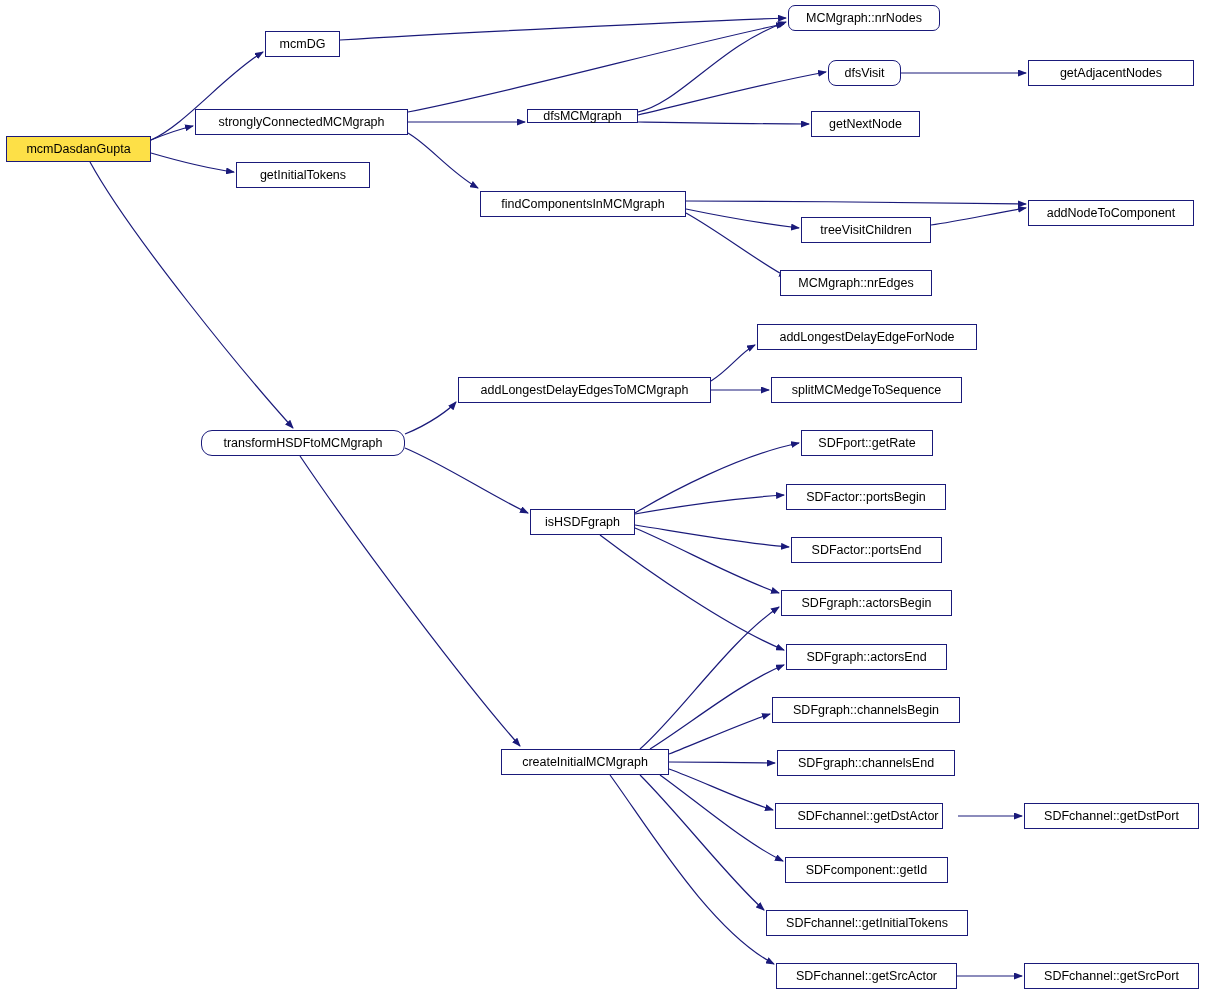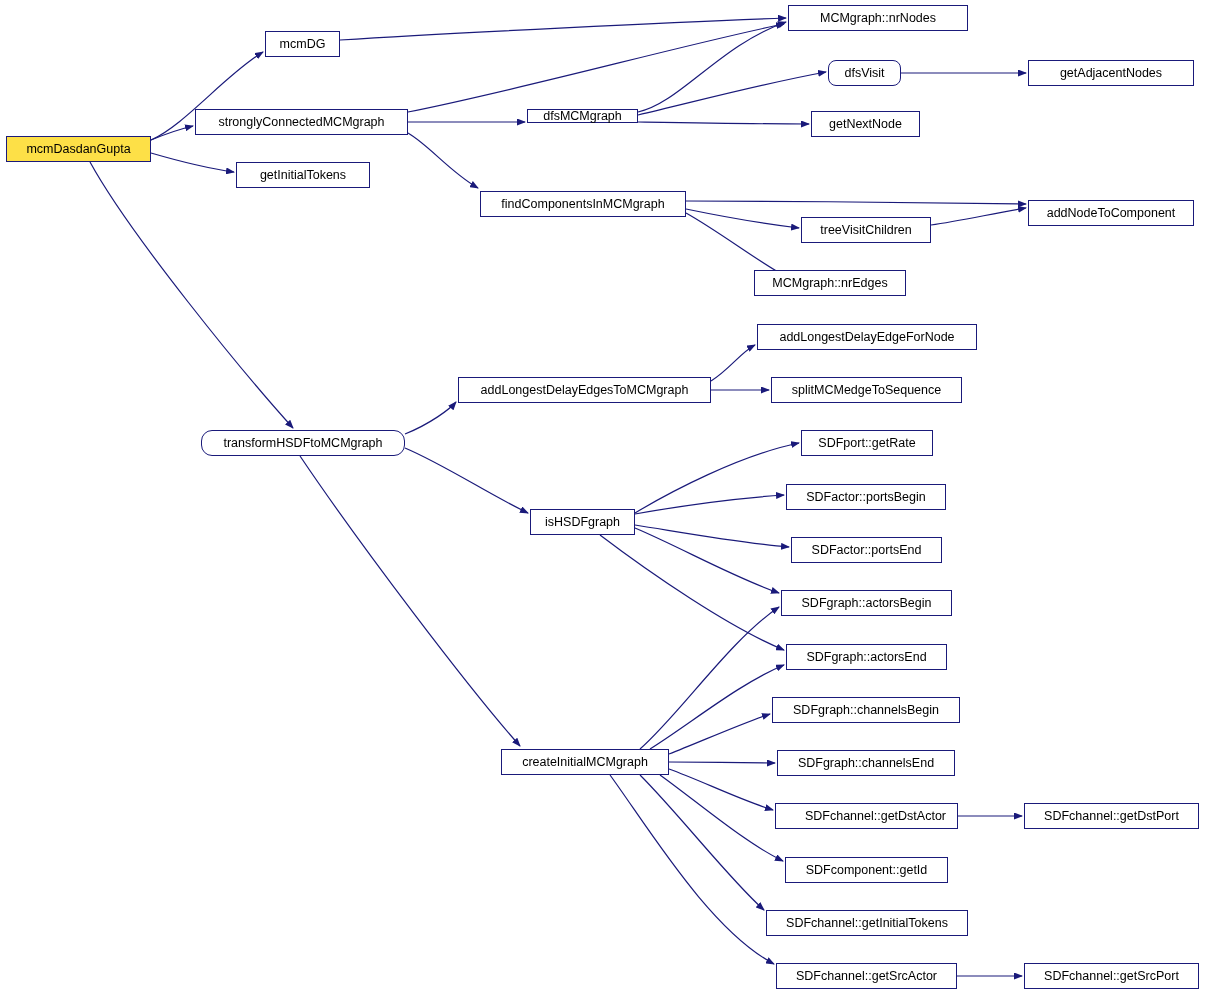--- a/index.html
+++ b/index.html
@@ -88,42 +88,42 @@
         <path d="M610,775 C650,830 710,930 774,964" fill="none" stroke="#1a1a7a" stroke-width="1.2" marker-end="url(#arrow)"></path>
         <path d="M958,816 C980,816 1000,816 1022,816" fill="none" stroke="#1a1a7a" stroke-width="1.2" marker-end="url(#arrow)"></path>
         <path d="M957,976 C980,976 1000,976 1022,976" fill="none" stroke="#1a1a7a" stroke-width="1.2" marker-end="url(#arrow)"></path>
       </g>
   </svg>
   <div id="nodes">
       <div class="node root" style="left: 6px; top: 136px; width: 145px; height: 26px;">mcmDasdanGupta</div>
       <div class="node" style="left: 265px; top: 31px; width: 75px; height: 26px;">mcmDG</div>
       <div class="node" style="left: 195px; top: 109px; width: 213px; height: 26px;">stronglyConnectedMCMgraph</div>
       <div class="node" style="left: 236px; top: 162px; width: 134px; height: 26px;">getInitialTokens</div>
-      <div class="node" style="left: 788px; top: 5px; width: 180px; height: 26px;">MCMgraph::nrNodes</div>
+      <div class="node" style="left: 788px; top: 5px; width: 152px; height: 26px; border-radius: 7px;">MCMgraph::nrNodes</div>
       <div class="node" style="left: 828px; top: 60px; width: 73px; height: 26px; border-radius: 8px;">dfsVisit</div>
       <div class="node" style="left: 1028px; top: 60px; width: 166px; height: 26px; text-align: center;">getAdjacentNodes</div>
       <div class="node" style="left: 527px; top: 109px; width: 111px; height: 14px;">dfsMCMgraph</div>
       <div class="node" style="left: 811px; top: 111px; width: 109px; height: 26px;">getNextNode</div>
       <div class="node" style="left: 480px; top: 191px; width: 206px; height: 26px;">findComponentsInMCMgraph</div>
       <div class="node" style="left: 1028px; top: 200px; width: 166px; height: 26px;">addNodeToComponent</div>
       <div class="node" style="left: 801px; top: 217px; width: 130px; height: 26px;">treeVisitChildren</div>
-      <div class="node" style="left: 754px; top: 270px; width: 152px; height: 26px;">MCMgraph::nrEdges</div>
+      <div class="node" style="left: 780px; top: 270px; width: 152px; height: 26px;">MCMgraph::nrEdges</div>
       <div class="node" style="left: 757px; top: 324px; width: 220px; height: 26px;">addLongestDelayEdgeForNode</div>
       <div class="node" style="left: 458px; top: 377px; width: 253px; height: 26px;">addLongestDelayEdgesToMCMgraph</div>
       <div class="node" style="left: 771px; top: 377px; width: 191px; height: 26px;">splitMCMedgeToSequence</div>
       <div class="node" style="left: 201px; top: 430px; width: 204px; height: 26px; border-radius: 11px;">transformHSDFtoMCMgraph</div>
       <div class="node" style="left: 801px; top: 430px; width: 132px; height: 26px;">SDFport::getRate</div>
       <div class="node" style="left: 786px; top: 484px; width: 160px; height: 26px;">SDFactor::portsBegin</div>
       <div class="node" style="left: 530px; top: 509px; width: 105px; height: 26px;">isHSDFgraph</div>
       <div class="node" style="left: 791px; top: 537px; width: 151px; height: 26px;">SDFactor::portsEnd</div>
       <div class="node" style="left: 781px; top: 590px; width: 171px; height: 26px;">SDFgraph::actorsBegin</div>
       <div class="node" style="left: 786px; top: 644px; width: 161px; height: 26px;">SDFgraph::actorsEnd</div>
       <div class="node" style="left: 772px; top: 697px; width: 188px; height: 26px;">SDFgraph::channelsBegin</div>
       <div class="node" style="left: 501px; top: 749px; width: 168px; height: 26px;">createInitialMCMgraph</div>
       <div class="node" style="left: 777px; top: 750px; width: 178px; height: 26px;">SDFgraph::channelsEnd</div>
-      <div class="node" style="left: 775px; top: 803px; width: 183px; height: 26px; padding-left: 24px;">SDFchannel::getDstActor</div>
+      <div class="node" style="left: 775px; top: 803px; width: 168px; height: 26px; padding-left: 24px;">SDFchannel::getDstActor</div>
       <div class="node" style="left: 1024px; top: 803px; width: 175px; height: 26px;">SDFchannel::getDstPort</div>
       <div class="node" style="left: 785px; top: 857px; width: 163px; height: 26px;">SDFcomponent::getId</div>
       <div class="node" style="left: 766px; top: 910px; width: 202px; height: 26px;">SDFchannel::getInitialTokens</div>
       <div class="node" style="left: 776px; top: 963px; width: 181px; height: 26px;">SDFchannel::getSrcActor</div>
       <div class="node" style="left: 1024px; top: 963px; width: 175px; height: 26px;">SDFchannel::getSrcPort</div>
     </div>
 </div>
 
 </body></html>

